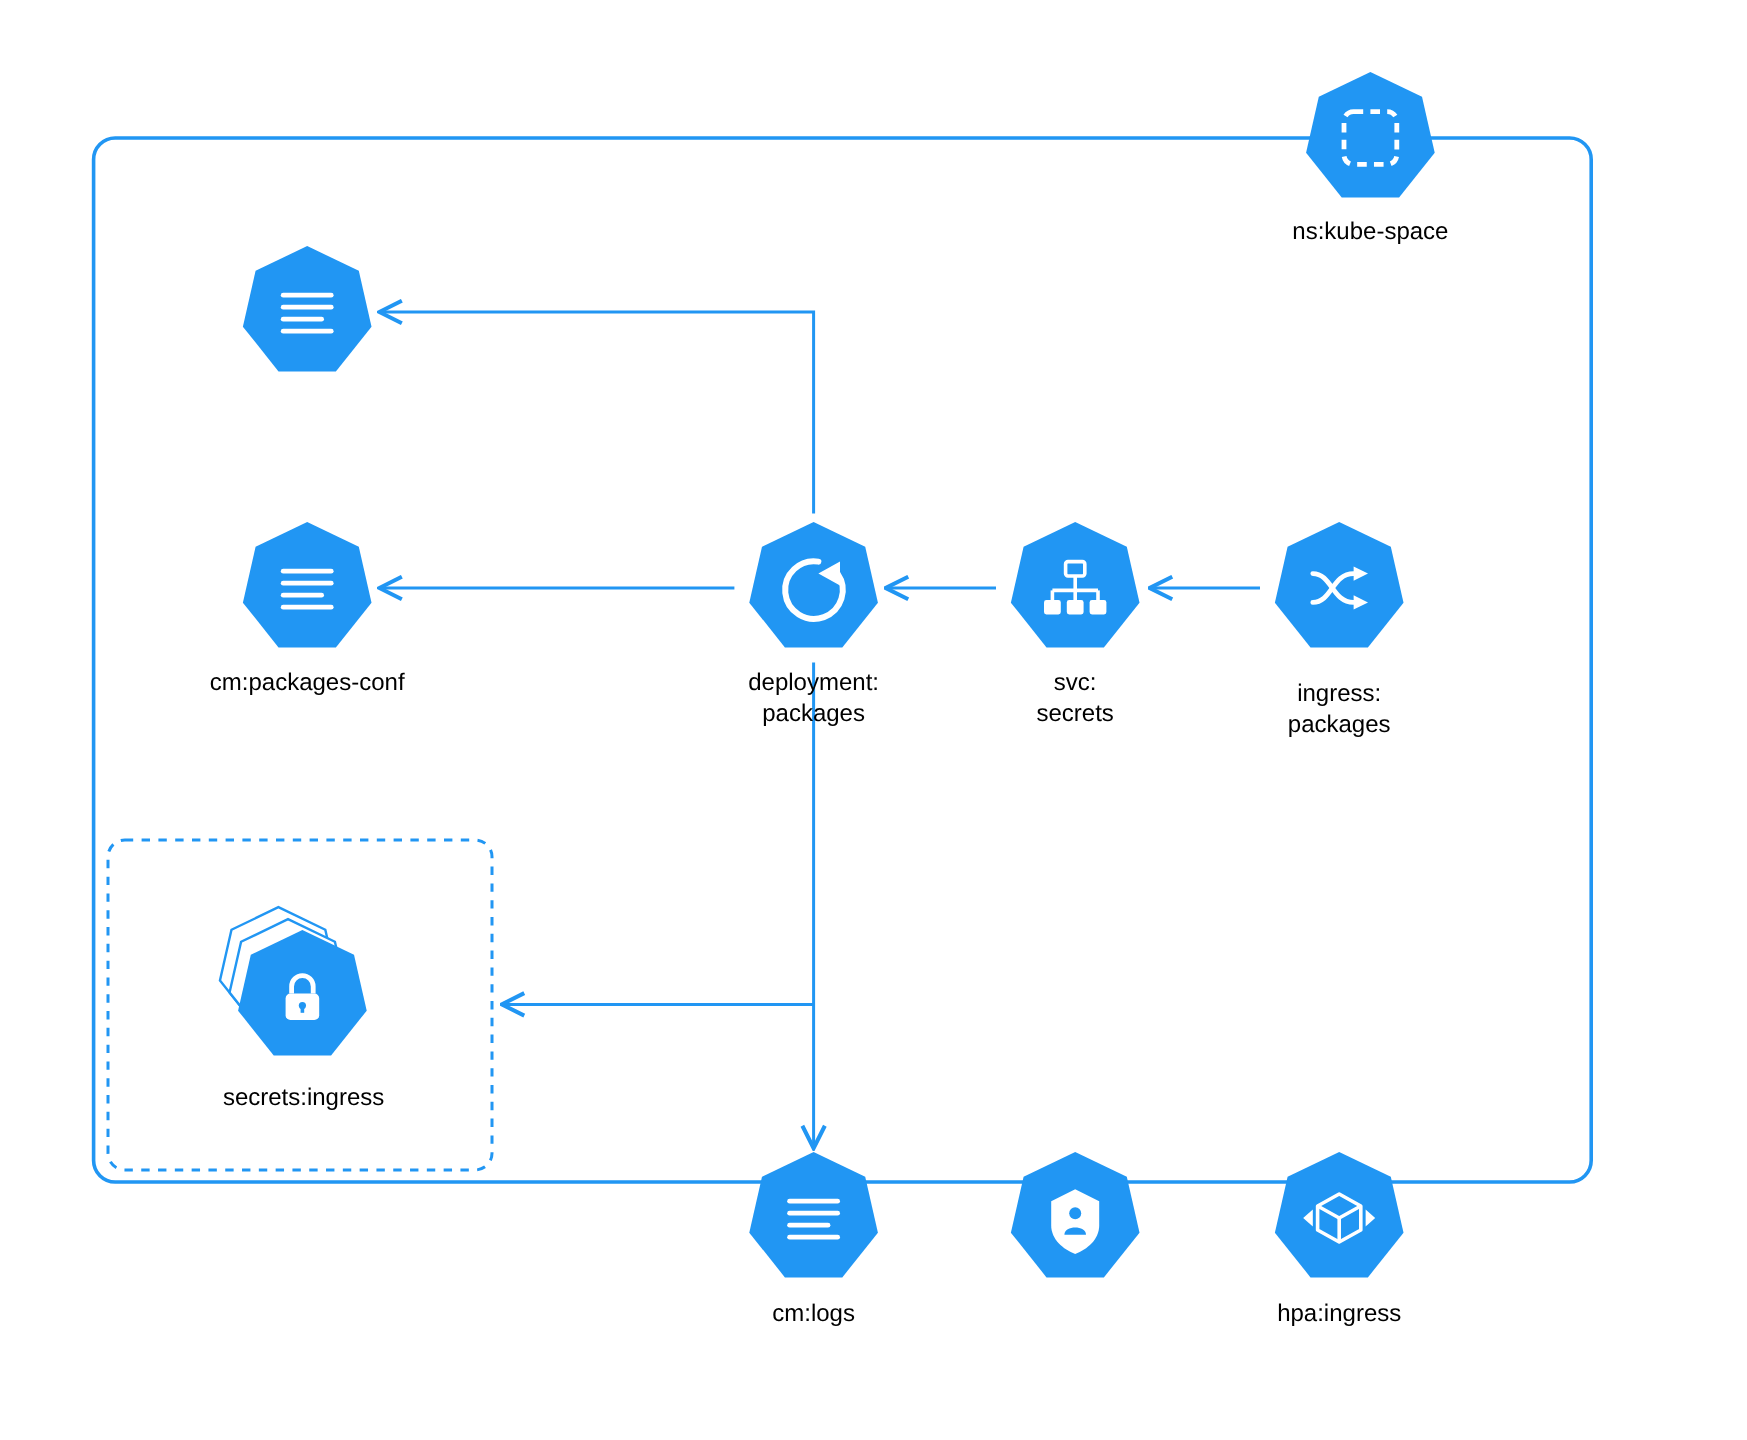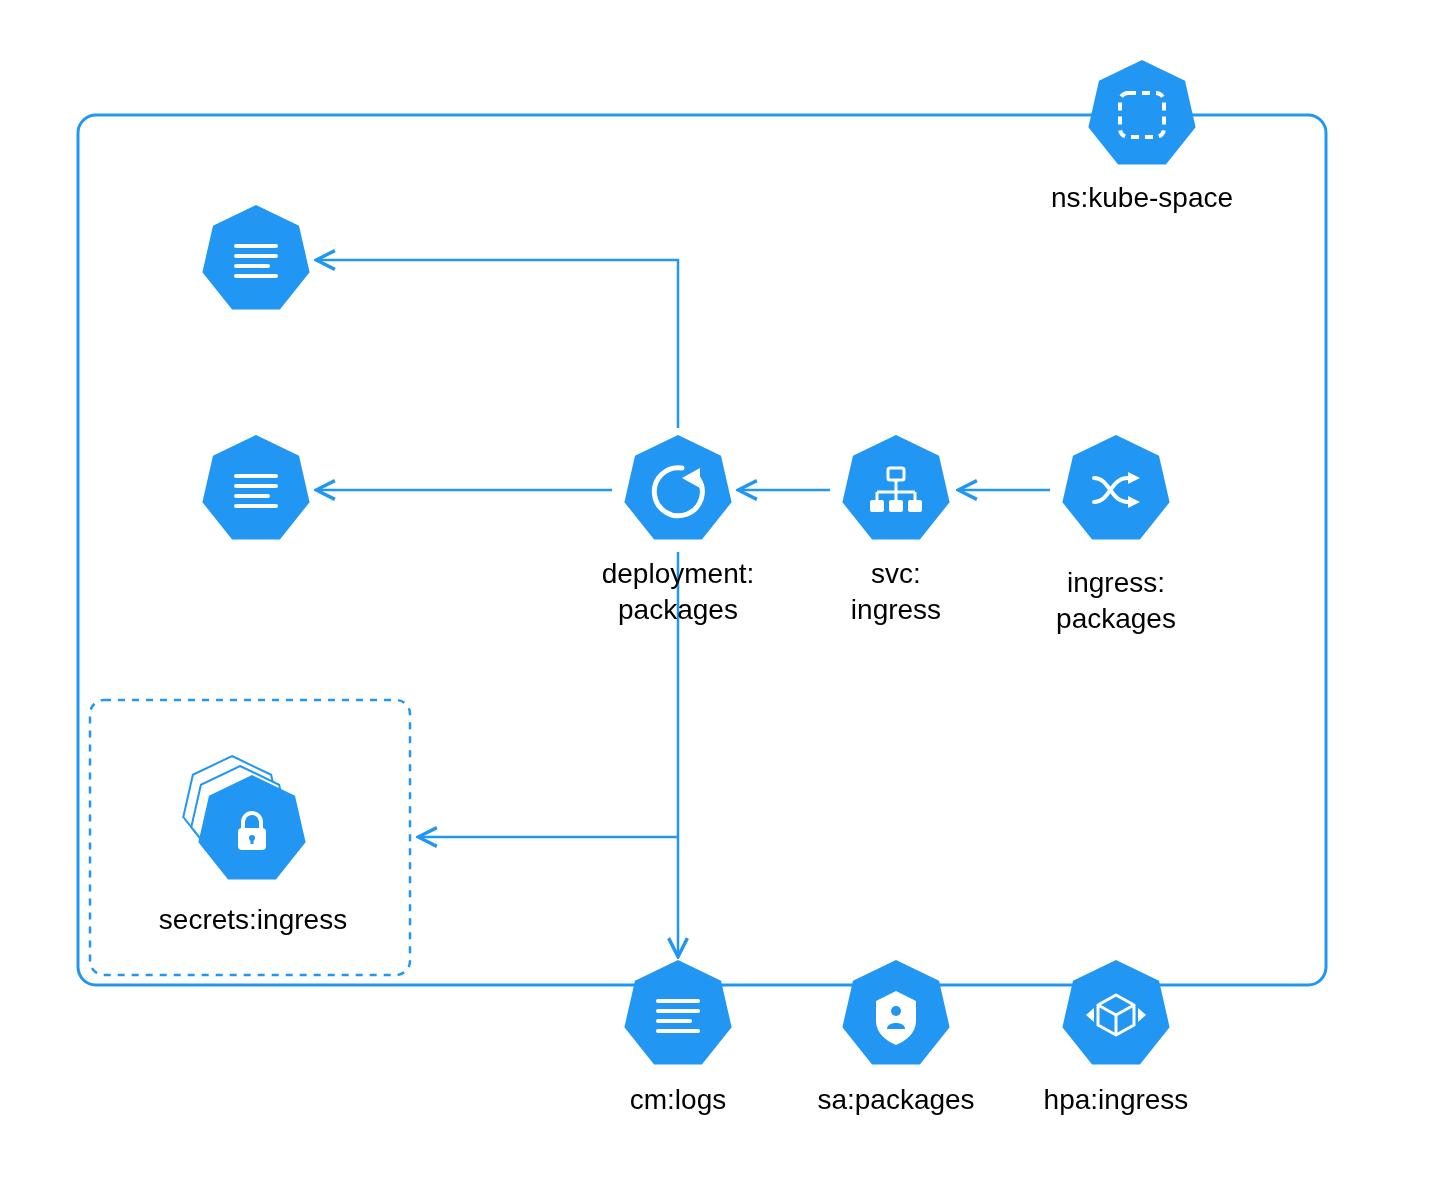--- a/index.html
+++ b/index.html
@@ -1,19 +1,19 @@
 <!DOCTYPE html>
 <html><head>
 <meta charset="utf-8">
 <style>
   * { box-sizing: border-box; margin: 0; padding: 0; }
   body { background: #fff; font-family: -apple-system, BlinkMacSystemFont, "Segoe UI", Helvetica, Arial, sans-serif; }
   .canvas { position: relative; width: 1456px; height: 1200px; }
   .node { position: absolute; display: flex; flex-direction: column; align-items: center; }
-  .node-label { margin-top: 10px; font-size: 28px; color: #000; text-align: center; white-space: pre-line; line-height: 1.3; }
+  .node-label { margin-top: 10px; font-size: 20px; color: #000; text-align: center; white-space: pre-line; line-height: 1.3; }
   svg.full { position: absolute; top: 0; left: 0; width: 1456px; height: 1200px; pointer-events: none; }
 </style>
 </head>
 <body>
 
 <div class="canvas">
 
 <svg class="full" viewBox="0 0 1456 1200">
   <defs>
 
@@ -185,45 +185,45 @@
           <use href="#ic-hpa"></use>
         </g>
   </g>
 </svg>
 
 <div class="node" style="left:1042px; top:170px; width:200px;">
   <div class="node-label">ns:kube-space</div>
 </div>
 
 
+<div class="node" style="left:120px; top:546px; width:272px;">
+  <div class="node-label">cm:packages-conf</div>
+</div>
 
 <div class="node" style="left:578px; top:546px; width:200px;">
   <div class="node-label">deployment:
 packages</div>
 </div>
 
 <div class="node" style="left:796px; top:546px; width:200px;">
   <div class="node-label">svc:
-ingress</div>
+secrets</div>
 </div>
 
 <div class="node" style="left:1016px; top:555px; width:200px;">
   <div class="node-label">ingress:
 packages</div>
 </div>
 
 <div class="node" style="left:108px; top:892px; width:290px;">
   <div class="node-label">secrets:ingress</div>
 </div>
 
 <div class="node" style="left:578px; top:1072px; width:200px;align-items:center;">
   <div class="node-label">cm:logs</div>
 </div>
 
-<div class="node" style="left:796px; top:1072px; width:200px;">
-  <div class="node-label">sa:packages</div>
-</div>
 
 <div class="node" style="left:1016px; top:1072px; width:200px;">
   <div class="node-label">hpa:ingress</div>
 </div>
 
 </div>
 
 </body></html>

